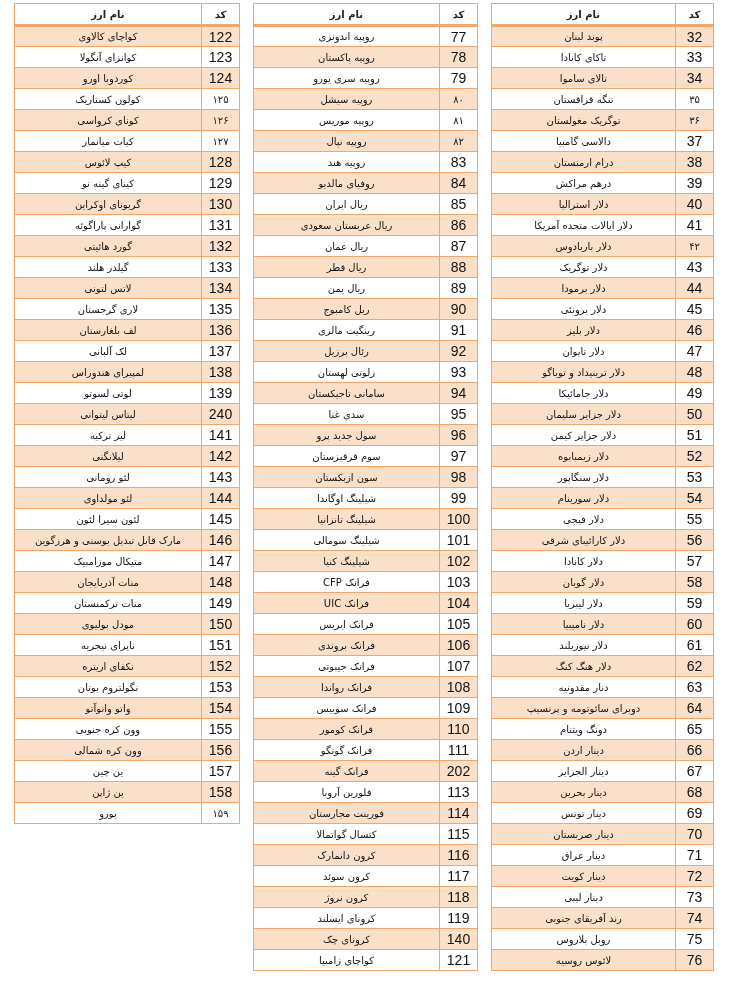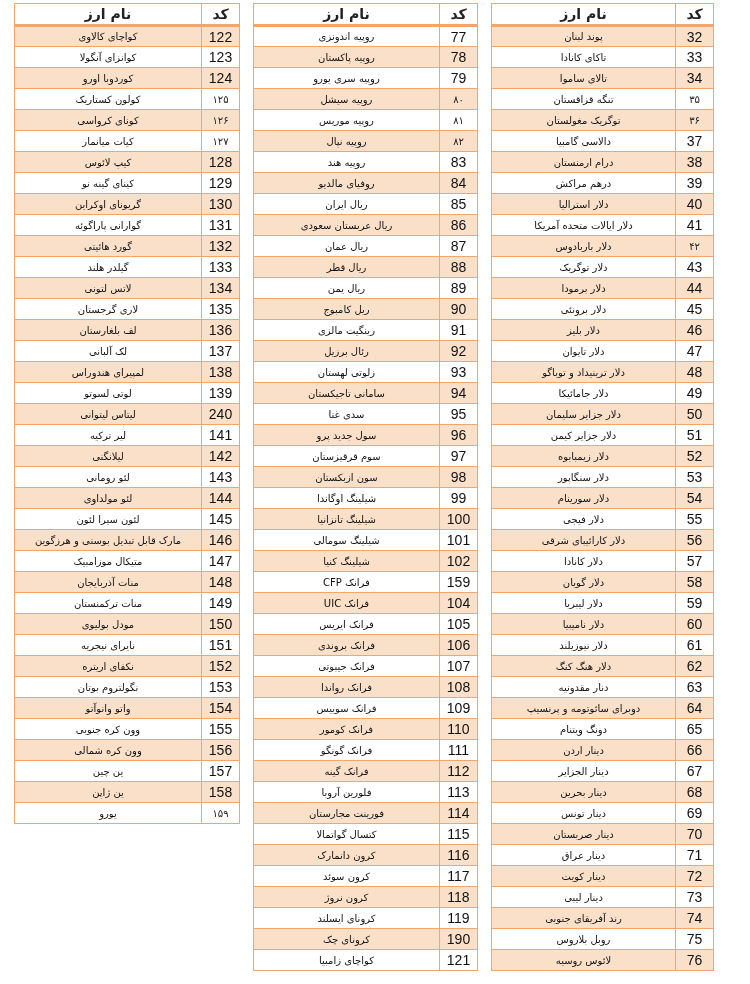--- a/index.html
+++ b/index.html
@@ -25,21 +25,21 @@
       border: 1px solid #f2a66a;
       height: 19px;
       padding: 0;
       text-align: center;
       vertical-align: middle;
       overflow: hidden;
       white-space: nowrap;
     }
     .tbl th {
       background: #ffffff;
-      font-size: 14px;
+      font-size: 10px;
       font-weight: bold;
       color: #222;
       height: 20px;
       border-bottom: 3px solid #f2a66a;
     }
     .tbl td.code {
       font-family: "Liberation Sans", sans-serif;
       font-size: 14px;
       color: #111;
       width: 37px;
@@ -365,21 +365,21 @@
       </tr>
       <tr class="plain">
         <td class="code">101</td>
         <td class="name">شیلینگ سومالی</td>
       </tr>
       <tr class="shaded">
         <td class="code">102</td>
         <td class="name">شیلینگ کنیا</td>
       </tr>
       <tr class="plain">
-        <td class="code">159</td>
+        <td class="code">103</td>
         <td class="name">فرانک CFP</td>
       </tr>
       <tr class="shaded">
         <td class="code">104</td>
         <td class="name">فرانک UIC</td>
       </tr>
       <tr class="plain">
         <td class="code">105</td>
         <td class="name">فرانک ایریس</td>
       </tr>
@@ -401,21 +401,21 @@
       </tr>
       <tr class="shaded">
         <td class="code">110</td>
         <td class="name">فرانک کومور</td>
       </tr>
       <tr class="plain">
         <td class="code">111</td>
         <td class="name">فرانک گونگو</td>
       </tr>
       <tr class="shaded">
-        <td class="code">112</td>
+        <td class="code">202</td>
         <td class="name">فرانک گینه</td>
       </tr>
       <tr class="plain">
         <td class="code">113</td>
         <td class="name">فلورین آروبا</td>
       </tr>
       <tr class="shaded">
         <td class="code">114</td>
         <td class="name">فورینت مجارستان</td>
       </tr>
@@ -433,21 +433,21 @@
       </tr>
       <tr class="shaded">
         <td class="code">118</td>
         <td class="name">کرون نروژ</td>
       </tr>
       <tr class="plain">
         <td class="code">119</td>
         <td class="name">کرونای ایسلند</td>
       </tr>
       <tr class="shaded">
-        <td class="code">190</td>
+        <td class="code">140</td>
         <td class="name">کرونای چک</td>
       </tr>
       <tr class="plain">
         <td class="code">121</td>
         <td class="name">کواچای زامبیا</td>
       </tr>
     </tbody>
 </table>
 
 <table class="tbl" id="tbl-left">

